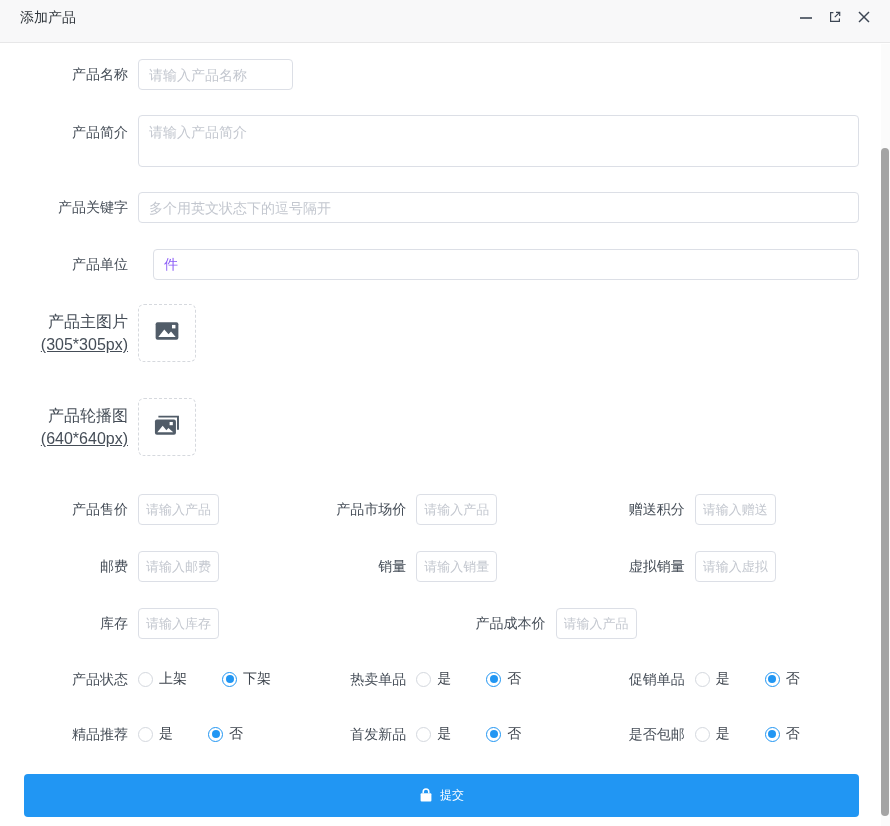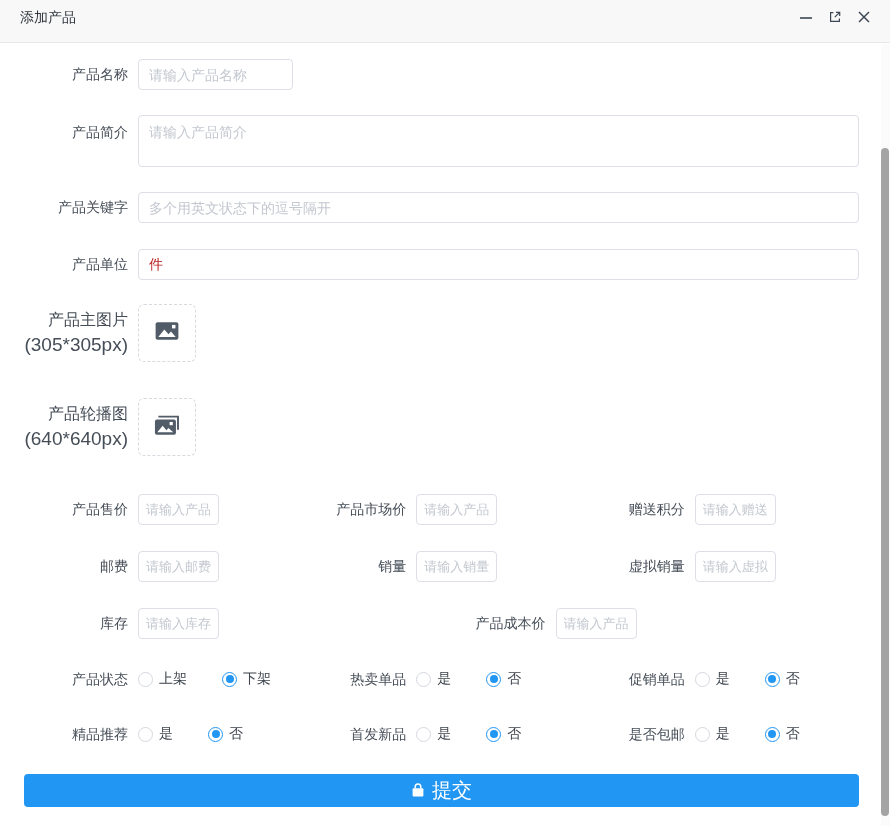--- a/index.html
+++ b/index.html
@@ -51,49 +51,49 @@
   }
   .row-top { align-items: flex-start; }
   .row-top .flabel { padding-top: 8px; }
 
   .input {
     height: 31px;
     border: 1px solid #dcdfe6;
     border-radius: 4px;
     padding: 0 10px;
     font-size: 14px;
-    color: #b91c1c;
+    color: #8b5cf6;
     background: #fff;
     outline: none;
     font-family: inherit;
   }
   .input::placeholder { color: #c3c7cf; opacity: 1; }
   textarea.input {
     height: 52px;
     padding: 7px 10px;
     resize: none;
     line-height: 1.4;
   }
   .w-name { width: 155px; }
   .w-full { flex: 1; }
   .w-small { width: 81px; font-size: 13px; padding: 0 7px; white-space: nowrap; overflow: hidden; }
 
   .mb-a { margin-bottom: 25px; }
   .mb-b { margin-bottom: 26px; }
-  .mb-c { margin-bottom: 24px; }
+  .mb-c { margin-bottom: 24px; gap: 15px; }
   .mb-up1 { margin-bottom: 36px; }
   .mb-up2 { margin-bottom: 38px; }
   .mb-radio1 { margin-bottom: 31px; }
   .mb-radio2 { margin-bottom: 37px; }
   .mb-radio3 { margin-bottom: 31px; }
 
   
   .upload-label { line-height: 1.45; }
   .upload-label span { display: block; font-size: 16px; }
-  .upload-label .dim { font-size: 19px; }
+  .upload-label .dim { font-size: 16px; text-decoration: underline; }
   .upload-box {
     width: 58px; height: 58px;
     border: 1px dashed #d6d9de;
     border-radius: 6px;
     display: flex; align-items: center; justify-content: center;
     cursor: pointer;
     background: #fff;
   }
 
   
@@ -119,26 +119,26 @@
     left: 2.5px; top: 2.5px; right: 2.5px; bottom: 2.5px;
     border-radius: 50%;
     background: #2196f3;
   }
   .radio-text { font-size: 14px; color: #3d444d; }
 
   
   .submit-row { margin-top: 0; }
   .submit-btn {
     width: 100%;
-    height: 33px;
+    height: 43px;
     background: #2196f3;
     color: #fff;
     border: none;
     border-radius: 4px;
-    font-size: 20px;
+    font-size: 12px;
     font-family: inherit;
     display: flex; align-items: center; justify-content: center;
     gap: 7px;
     cursor: pointer;
   }
 
   
   .scrollbar-track {
     position: absolute;
     top: 44px; right: 0;

